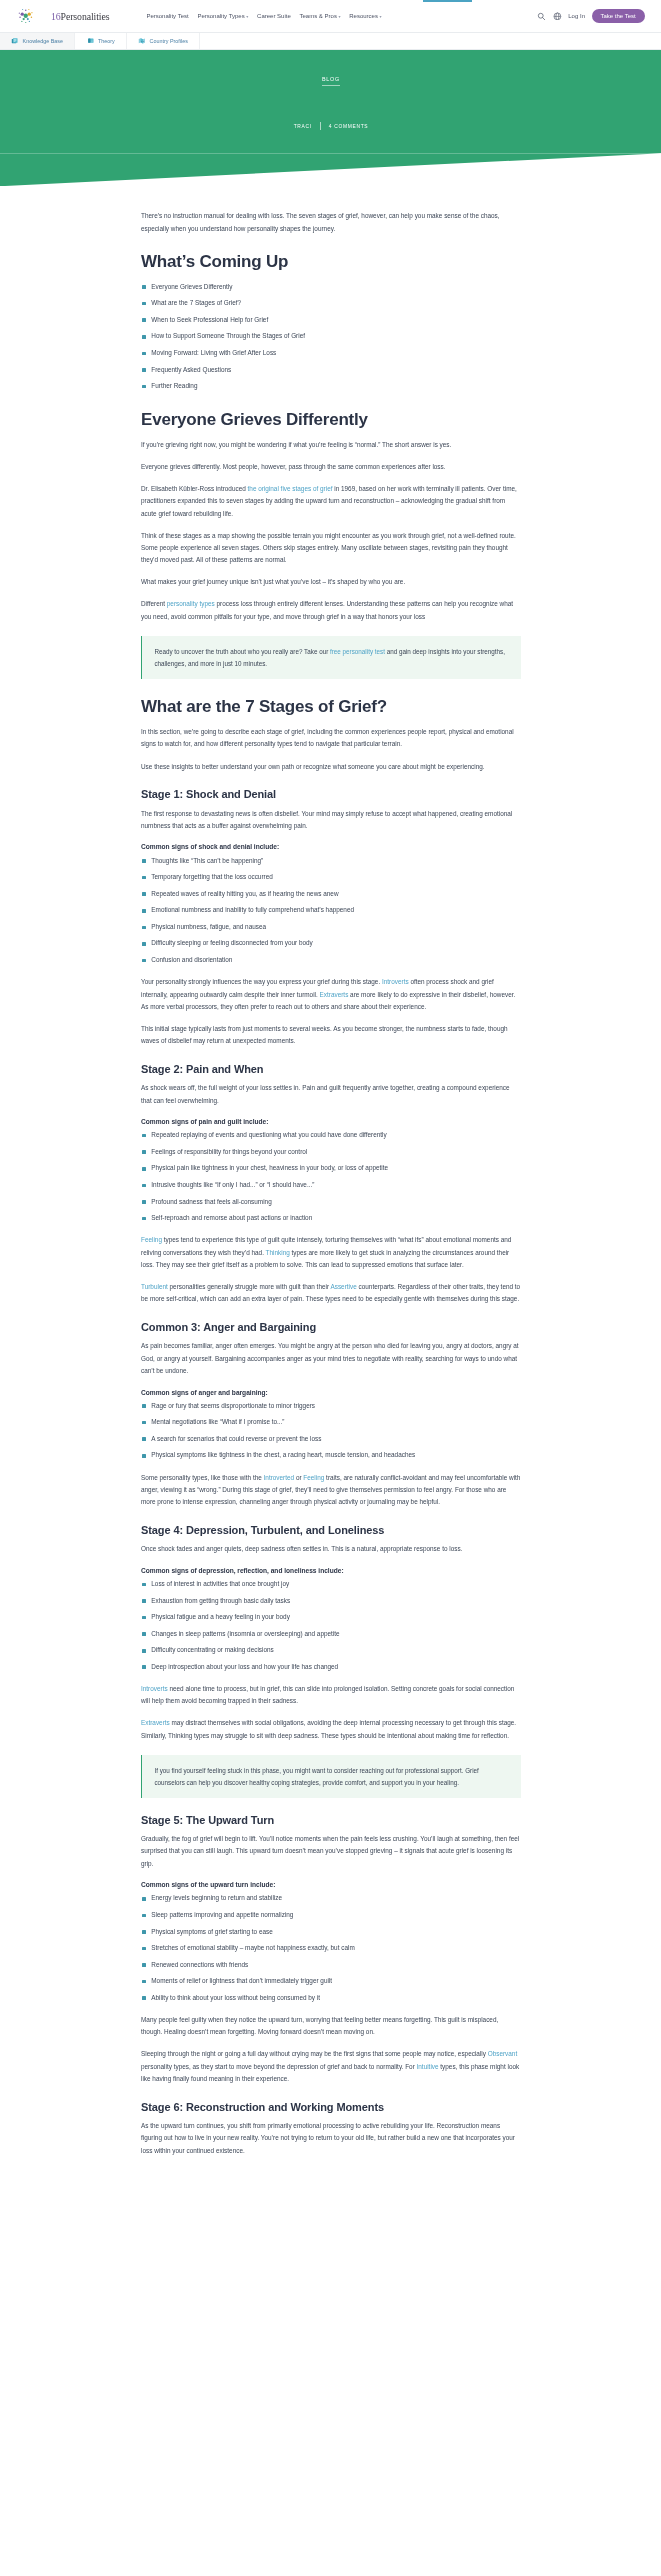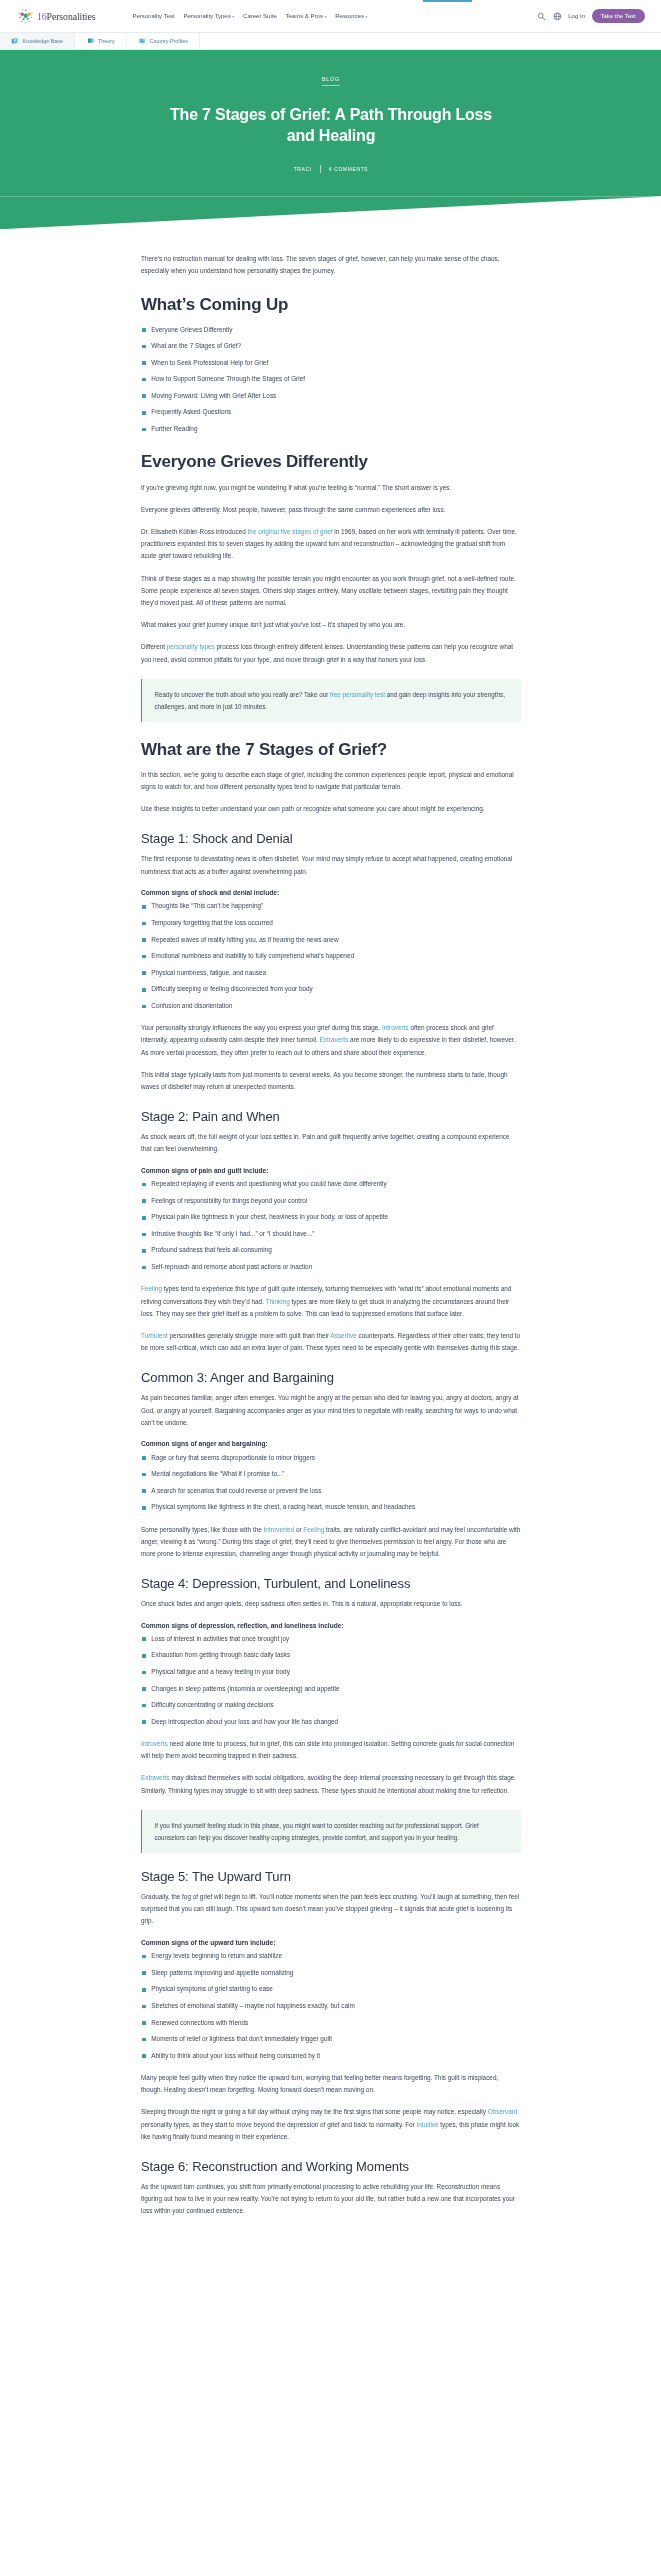--- a/index.html
+++ b/index.html
@@ -14,21 +14,21 @@
 
   
   .topnav {
     height: 32px;
     display: flex;
     align-items: center;
     padding: 0 17.5px;
     background: #ffffff;
     position: relative;
   }
-  .brand { display: flex; align-items: center; gap: 4px; }
+  .brand { display: flex; align-items: center; gap: 18px; }
   .brand-mark { width: 15.5px; height: 15.5px; position: relative; }
   .brand-name {
     font-family: "Liberation Serif", serif;
     font-size: 9.8px;
     color: #3c3c43;
     letter-spacing: -0.1px;
     white-space: nowrap;
   }
   .brand-name .num { color: #7b5ea7; }
   .nav-links {
@@ -162,22 +162,22 @@
   .article a.inline { color: #4fa3c7; }
 
   h2.sec {
     font-size: 17px;
     font-weight: bold;
     color: #2c3446;
     margin: 17.5px 0 9.3px 0;
     letter-spacing: -0.2px;
   }
   h3.sub {
-    font-size: 13px;
-    font-weight: normal;
+    font-size: 11px;
+    font-weight: bold;
     color: #2c3446;
     margin: 15.5px 0 7.2px 0;
     letter-spacing: -0.1px;
   }
   h4.minor {
     font-size: 6.6px;
     font-weight: bold;
     color: #2c3446;
     margin: 11.3px 0 5.2px 0;
   }
@@ -322,21 +322,20 @@
         </svg>
     </span>
     <span>Country Profiles</span>
   </a>
 </nav>
 
 <section class="hero">
   <div>
     <span class="hero-kicker">BLOG</span>
   </div>
-  <h1 class="hero-title">The 7 Stages of Grief: A Path Through Loss and Healing</h1>
   <div class="hero-meta">
     <span>TRACI</span>
     <span class="sep"></span>
     <a href="#" style="color:#fff">4 COMMENTS</a>
   </div>
 </section>
 <div class="hero-wedge"></div>
 
 <main class="article">
 

